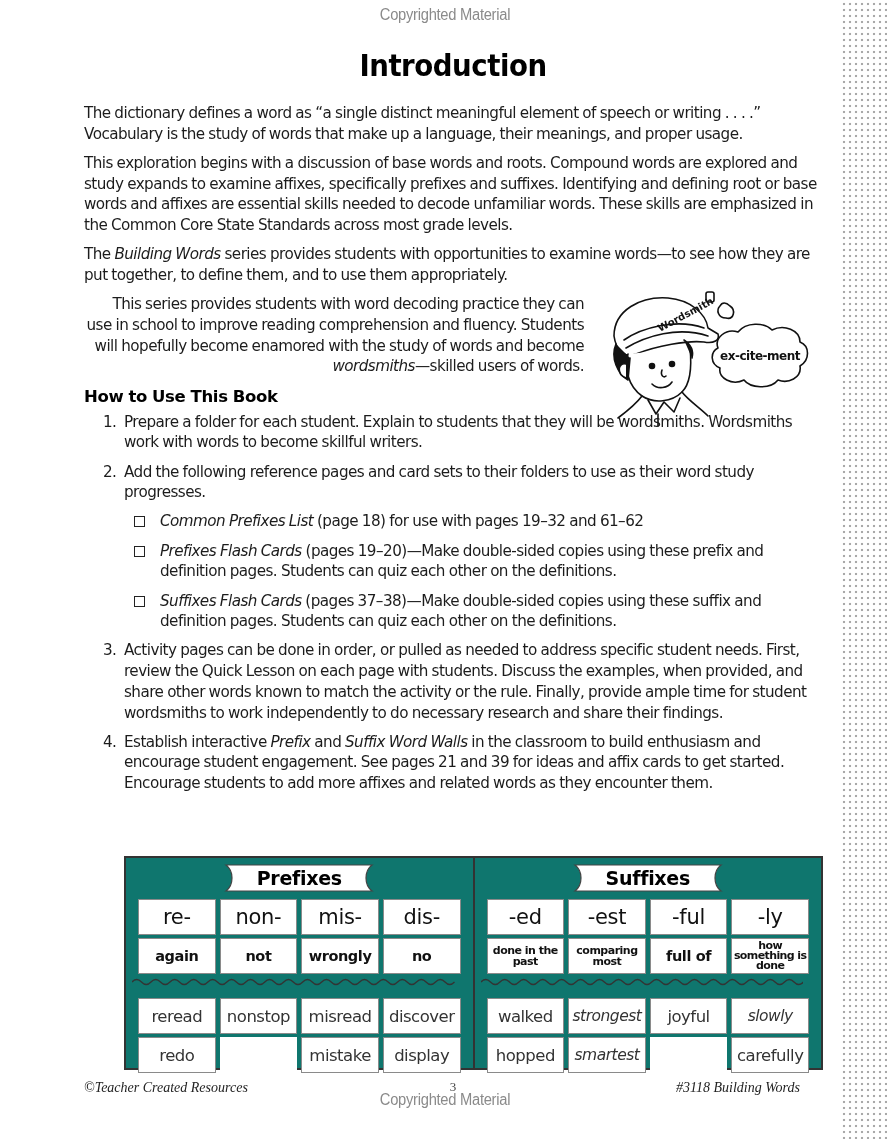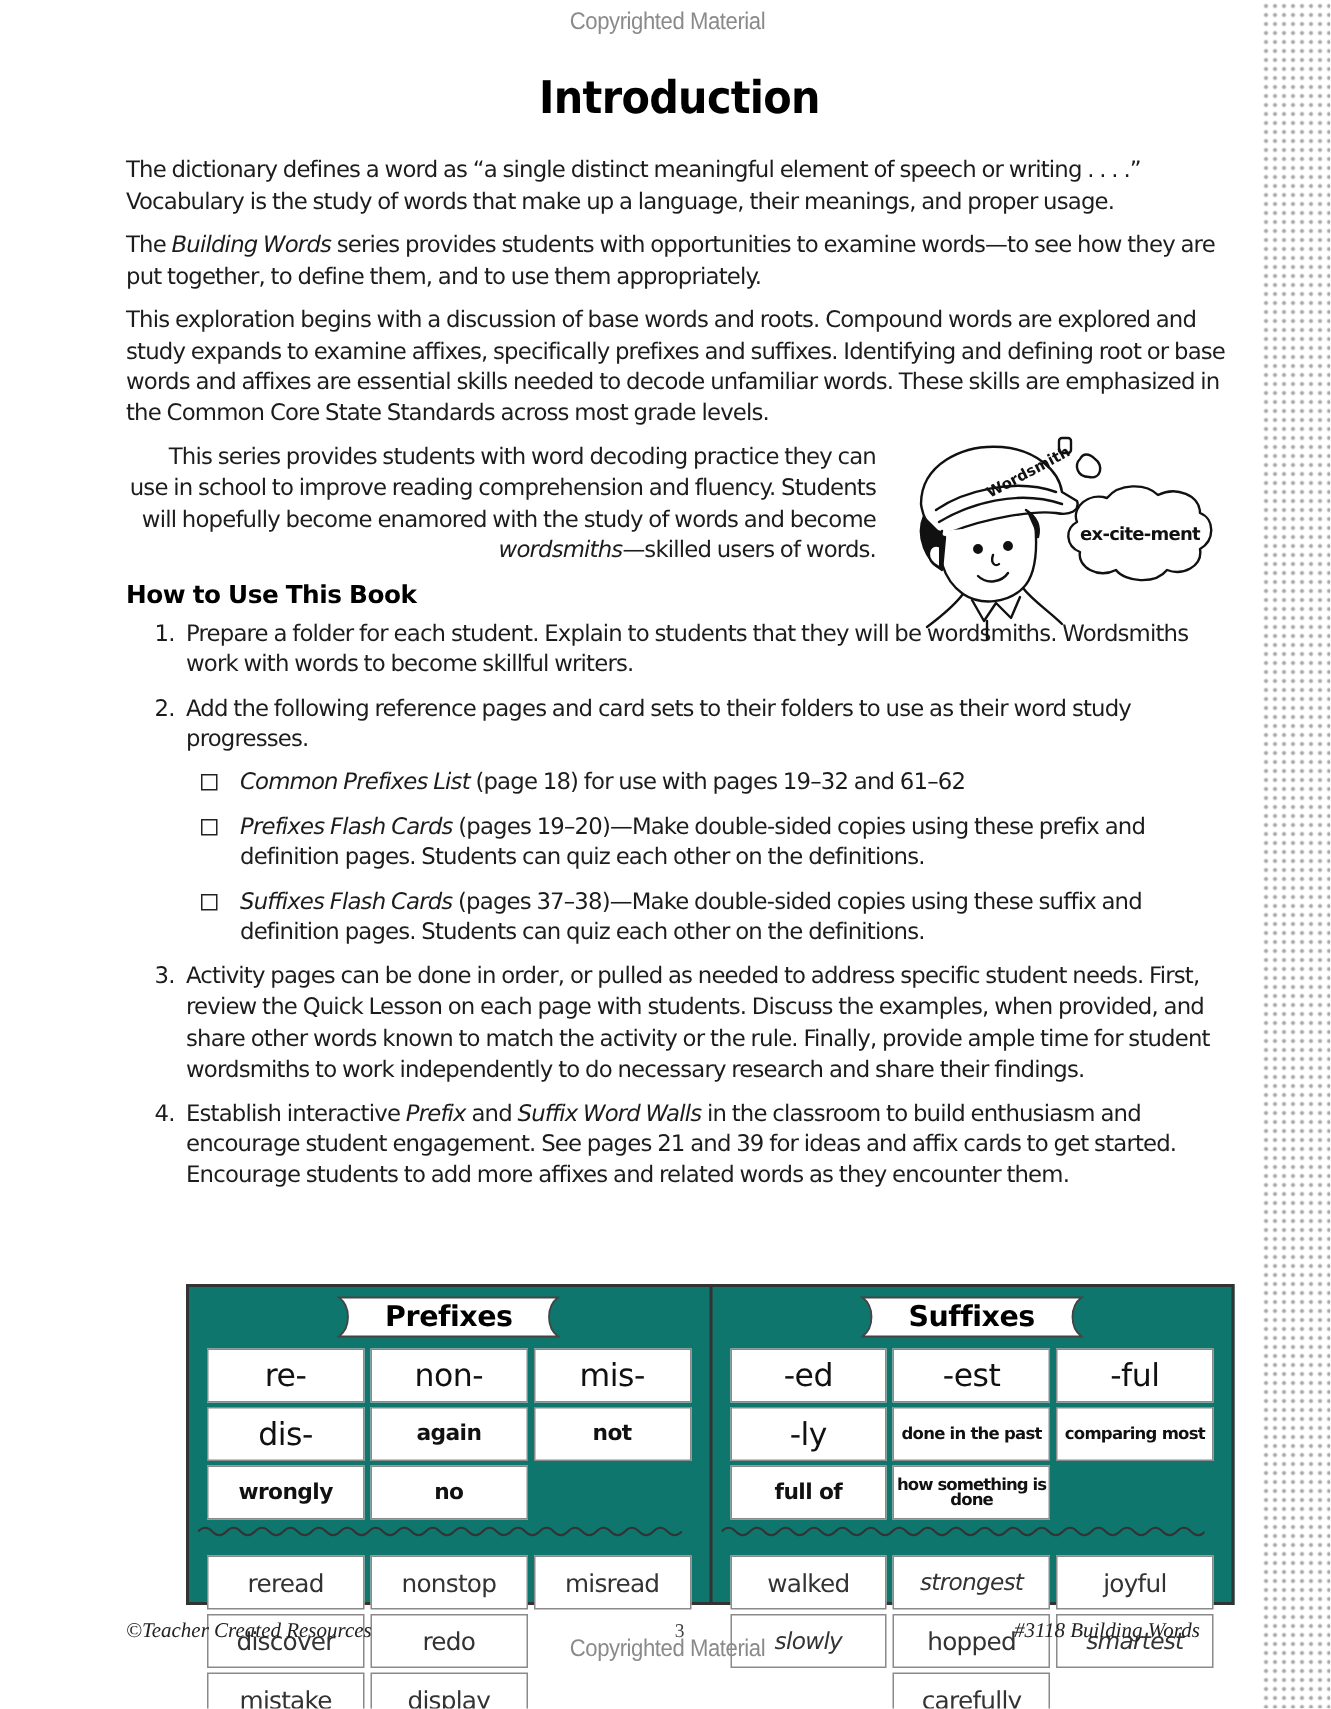--- a/index.html
+++ b/index.html
@@ -66,21 +66,21 @@
 
   .banner {
     position: relative; margin: 0 auto; width: 150px; height: 30px;
     display: flex; align-items: center; justify-content: center;
   }
   .banner svg { position: absolute; inset: 0; }
   .banner span {
     position: relative; font-weight: bold; font-size: 19px; color: #000; letter-spacing: -0.3px;
   }
 
-  .grid { display: grid; grid-template-columns: repeat(3, 1fr); gap: 3px 4px; }
+  .grid { display: grid; grid-template-columns: repeat(4, 1fr); gap: 3px 4px; }
   .grid.top { margin-top: 6px; }
   .grid.bottom { margin-top: 2px; }
   .cell {
     height: 36px; border: 1.5px solid #8a8a8a; display: flex; align-items: center;
     justify-content: center; text-align: center; background: #fff;
     font-family: "DejaVu Sans", sans-serif; color: #111;
   }
   .cell.empty { border-color: transparent; }
   .cell.affix { font-size: 21px; font-weight: 500; letter-spacing: -0.3px; }
   .cell.meaning { font-size: 14.5px; font-weight: bold; letter-spacing: -0.4px; }
@@ -106,22 +106,22 @@
 <body>
 
 <div class="dot-margin"></div>
 
 <div class="watermark wm-top">Copyrighted Material</div>
 
 <h1 class="title">Introduction</h1>
 
 <div class="content">
   <p>The dictionary defines a word as “a single distinct meaningful element of speech or writing . . . .” Vocabulary is the study of words that make up a language, their meanings, and proper usage.</p>
+  <p>This exploration begins with a discussion of base words and roots.  Compound words are explored and study expands to examine affixes, specifically prefixes and suffixes.  Identifying and defining root or base words and affixes are essential skills needed to decode unfamiliar words.  These skills are emphasized in the Common Core State Standards across most grade levels.</p>
   <p><span>The </span><i>Building Words</i><span> series provides students with opportunities to examine words—to see how they are put together, to define them, and to use them appropriately.</span></p>
-  <p>This exploration begins with a discussion of base words and roots.  Compound words are explored and study expands to examine affixes, specifically prefixes and suffixes.  Identifying and defining root or base words and affixes are essential skills needed to decode unfamiliar words.  These skills are emphasized in the Common Core State Standards across most grade levels.</p>
   <p class="wrap-para"><span>This series provides students with word decoding practice they can use in school to improve reading comprehension and fluency. Students will hopefully become enamored with the study of words and become </span><i>wordsmiths</i><span>—skilled users of words.</span></p>
 
   <h2 class="section-heading">How to Use This Book</h2>
 
   <ol class="steps">
     <li>
       <span class="num">1.</span>
       <span>Prepare a folder for each student.  Explain to students that they will be wordsmiths. Wordsmiths work with words to become skillful writers.</span>
     </li>
     <li>

